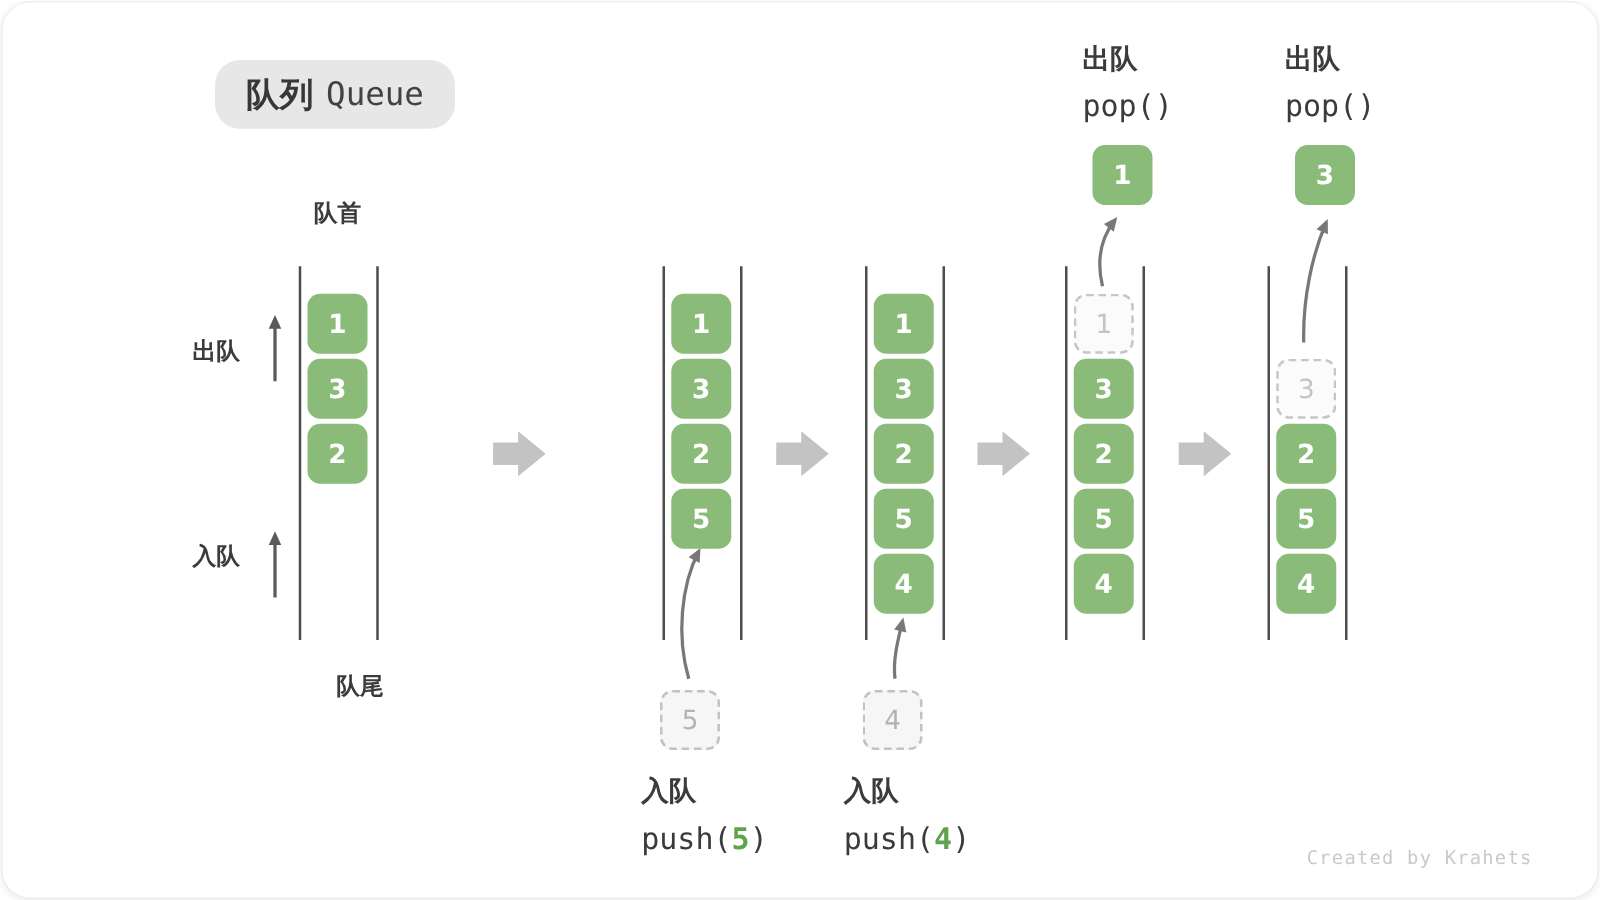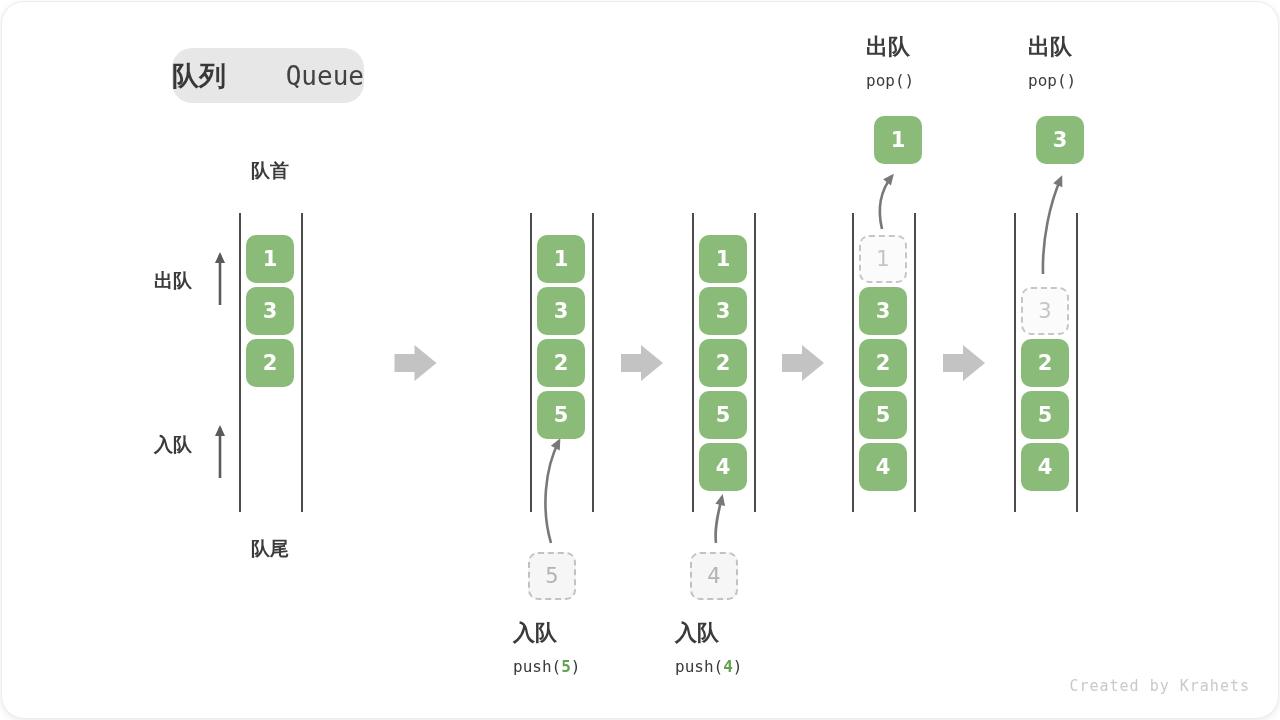--- a/index.html
+++ b/index.html
@@ -15,21 +15,21 @@
     background: #ffffff;
     border-radius: 22px;
     box-shadow: 0 0 0 1px #ececec, 0 2px 8px rgba(0,0,0,0.10);
   }
   #overlay { position: absolute; left: 0; top: 0; width: 1280px; height: 720px; pointer-events: none; }
 
   .title-badge {
     position: absolute; left: 170px; top: 46px;
     width: 192px; height: 55px;
     background: #e7e7e7; border-radius: 20px;
-    display: flex; align-items: center; justify-content: space-between;
+    display: flex; align-items: center; justify-content: center;
     gap: 10px; white-space: nowrap;
   }
   .title-zh { font-size: 27px; font-weight: 700; color: #383838; }
   .title-en { font-size: 26px; font-weight: 500; color: #424242;
     font-family: "DejaVu Sans Mono", "Liberation Mono", monospace; }
 
   .cjk-label {
     position: absolute; font-size: 19px; font-weight: 700; color: #3b3b3b;
     white-space: nowrap;
   }
@@ -50,26 +50,26 @@
   }
   .qbox.staged {
     background: #f6f6f6; border: 2px dashed #c2c2c2; color: #b3b3b3;
     font-weight: 500;
   }
 
   .op-label { position: absolute; white-space: nowrap; }
   .op-label .zh { font-size: 22px; font-weight: 700; color: #3b3b3b; margin-bottom: 9px; }
   .op-label .code {
     font-family: "DejaVu Sans Mono", "Liberation Mono", monospace;
-    font-size: 16px; font-weight: 500; color: #3b3b3b;
+    font-size: 24px; font-weight: 500; color: #3b3b3b;
   }
   .op-label .code .arg { color: #61a24f; font-weight: 700; }
 
   .watermark {
-    position: absolute; right: 28px; top: 675px;
+    position: absolute; right: 52px; top: 675px;
     font-family: "DejaVu Sans Mono", "Liberation Mono", monospace;
     font-size: 15px; color: #c9c9c9; letter-spacing: 1px;
   }
 </style>
 </head>
 <body>
 
 <div class="canvas">
 
   <svg id="overlay" viewBox="0 0 1280 720" xmlns="http://www.w3.org/2000/svg">
@@ -94,21 +94,21 @@
         <line x1="218" y1="476" x2="218" y2="426" stroke="#5a5a5a" stroke-width="2.6" marker-end="url(#ahDark)"></line>
       </g>
   </svg>
 
   <div class="title-badge">
     <span class="title-zh">队列</span>
     <span class="title-en">Queue</span>
   </div>
 
   <div class="cjk-label col-caption" style="left:237px; top:156px;">队首</div>
-  <div class="cjk-label col-caption" style="left:237px; top:534px;">队尾</div>
+  <div class="cjk-label col-caption" style="left:255px; top:534px;">队尾</div>
   <div class="cjk-label" style="left:152px; top:266px;">出队</div>
   <div class="cjk-label" style="left:152px; top:430px;">入队</div>
 
   <div id="columns">
       <div class="vline" style="left: 237px; top: 211px; height: 299px;"></div>
       <div class="vline" style="left: 299px; top: 211px; height: 299px;"></div>
       <div class="qbox" style="left: 244px; top: 233px;">1</div>
       <div class="qbox" style="left: 244px; top: 285px;">3</div>
       <div class="qbox" style="left: 244px; top: 337px;">2</div>
       <div class="vline" style="left: 528px; top: 211px; height: 299px;"></div>

